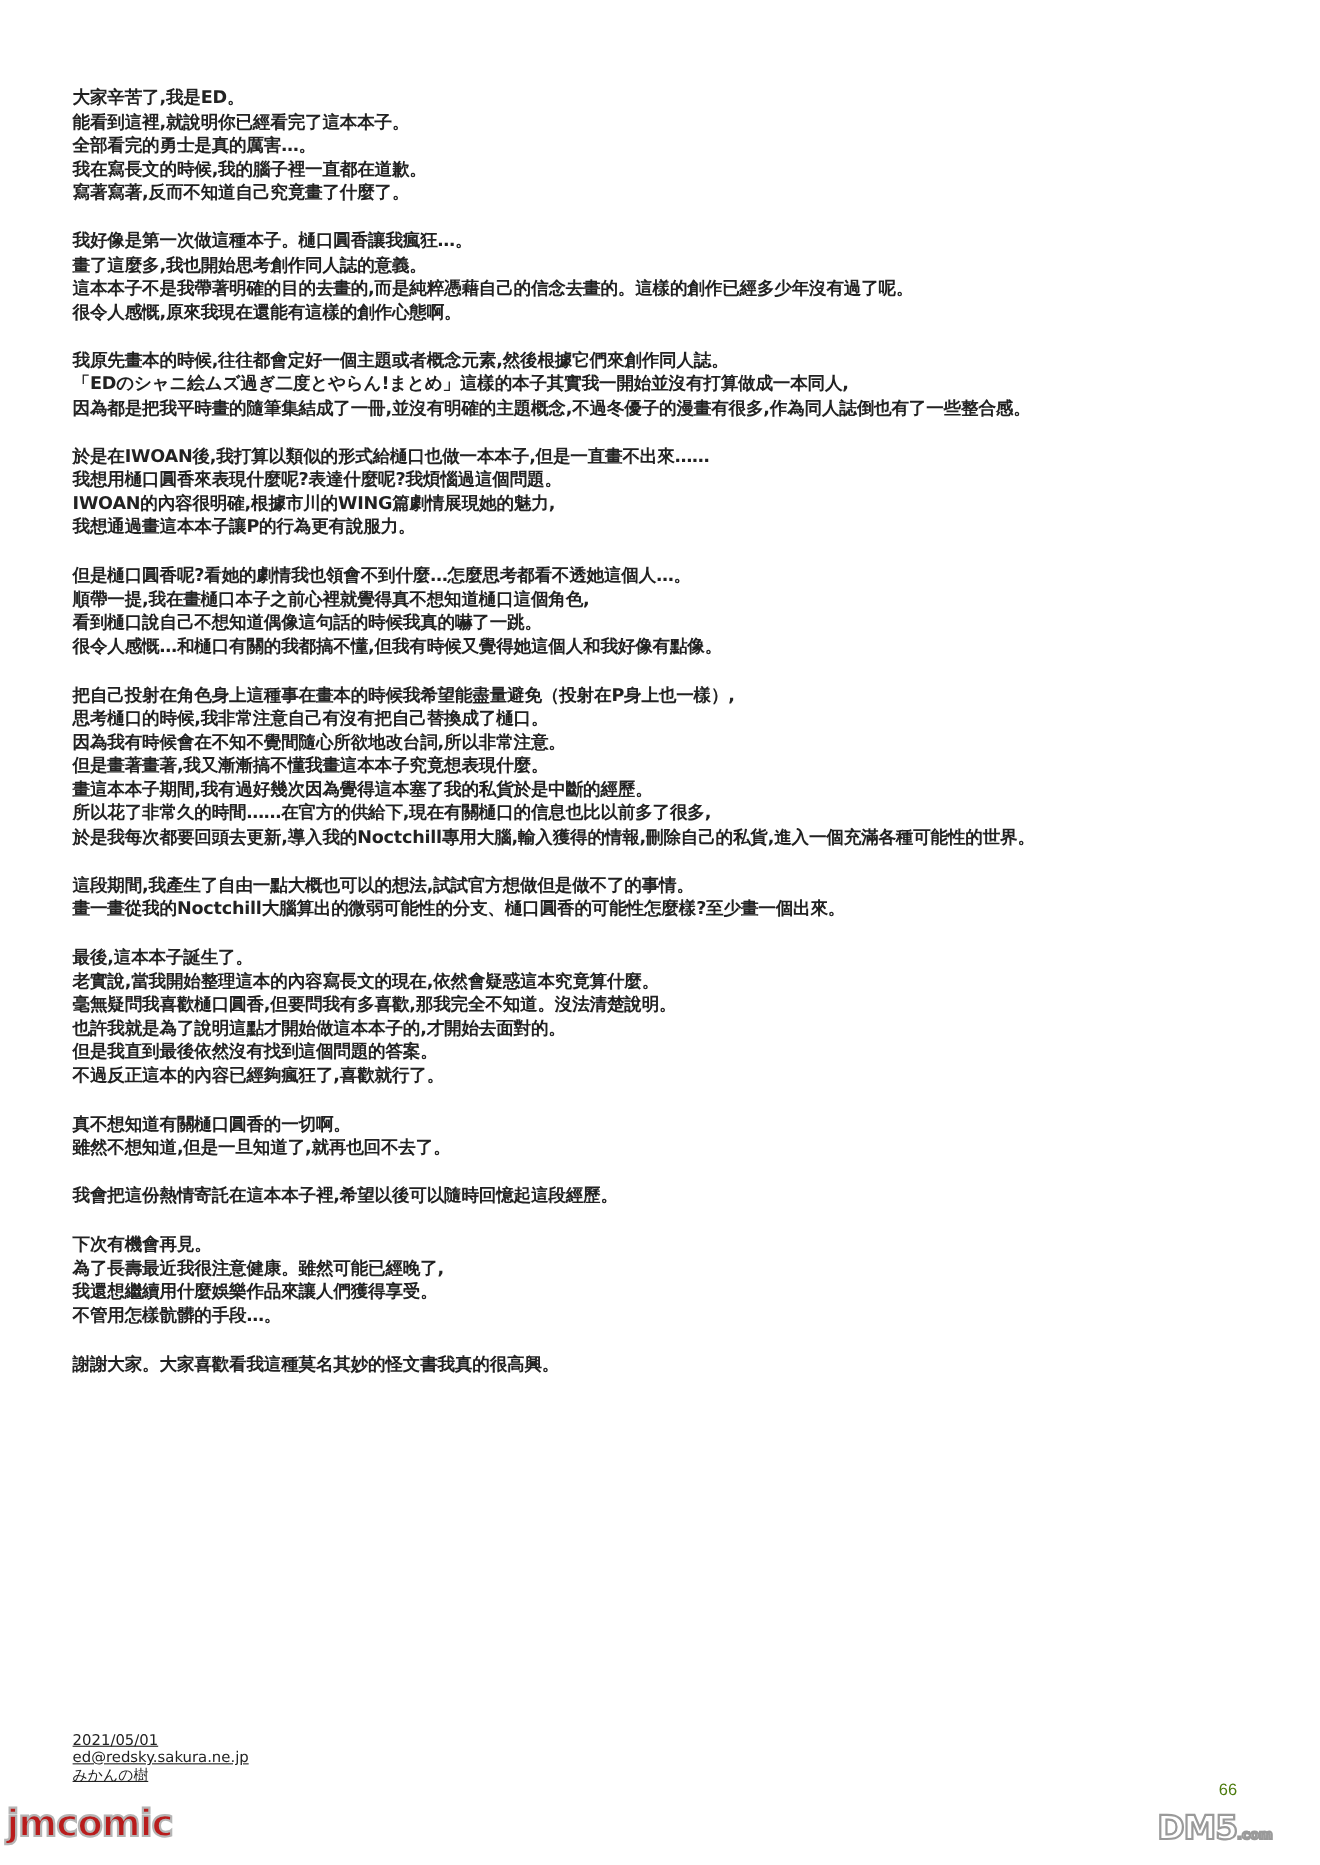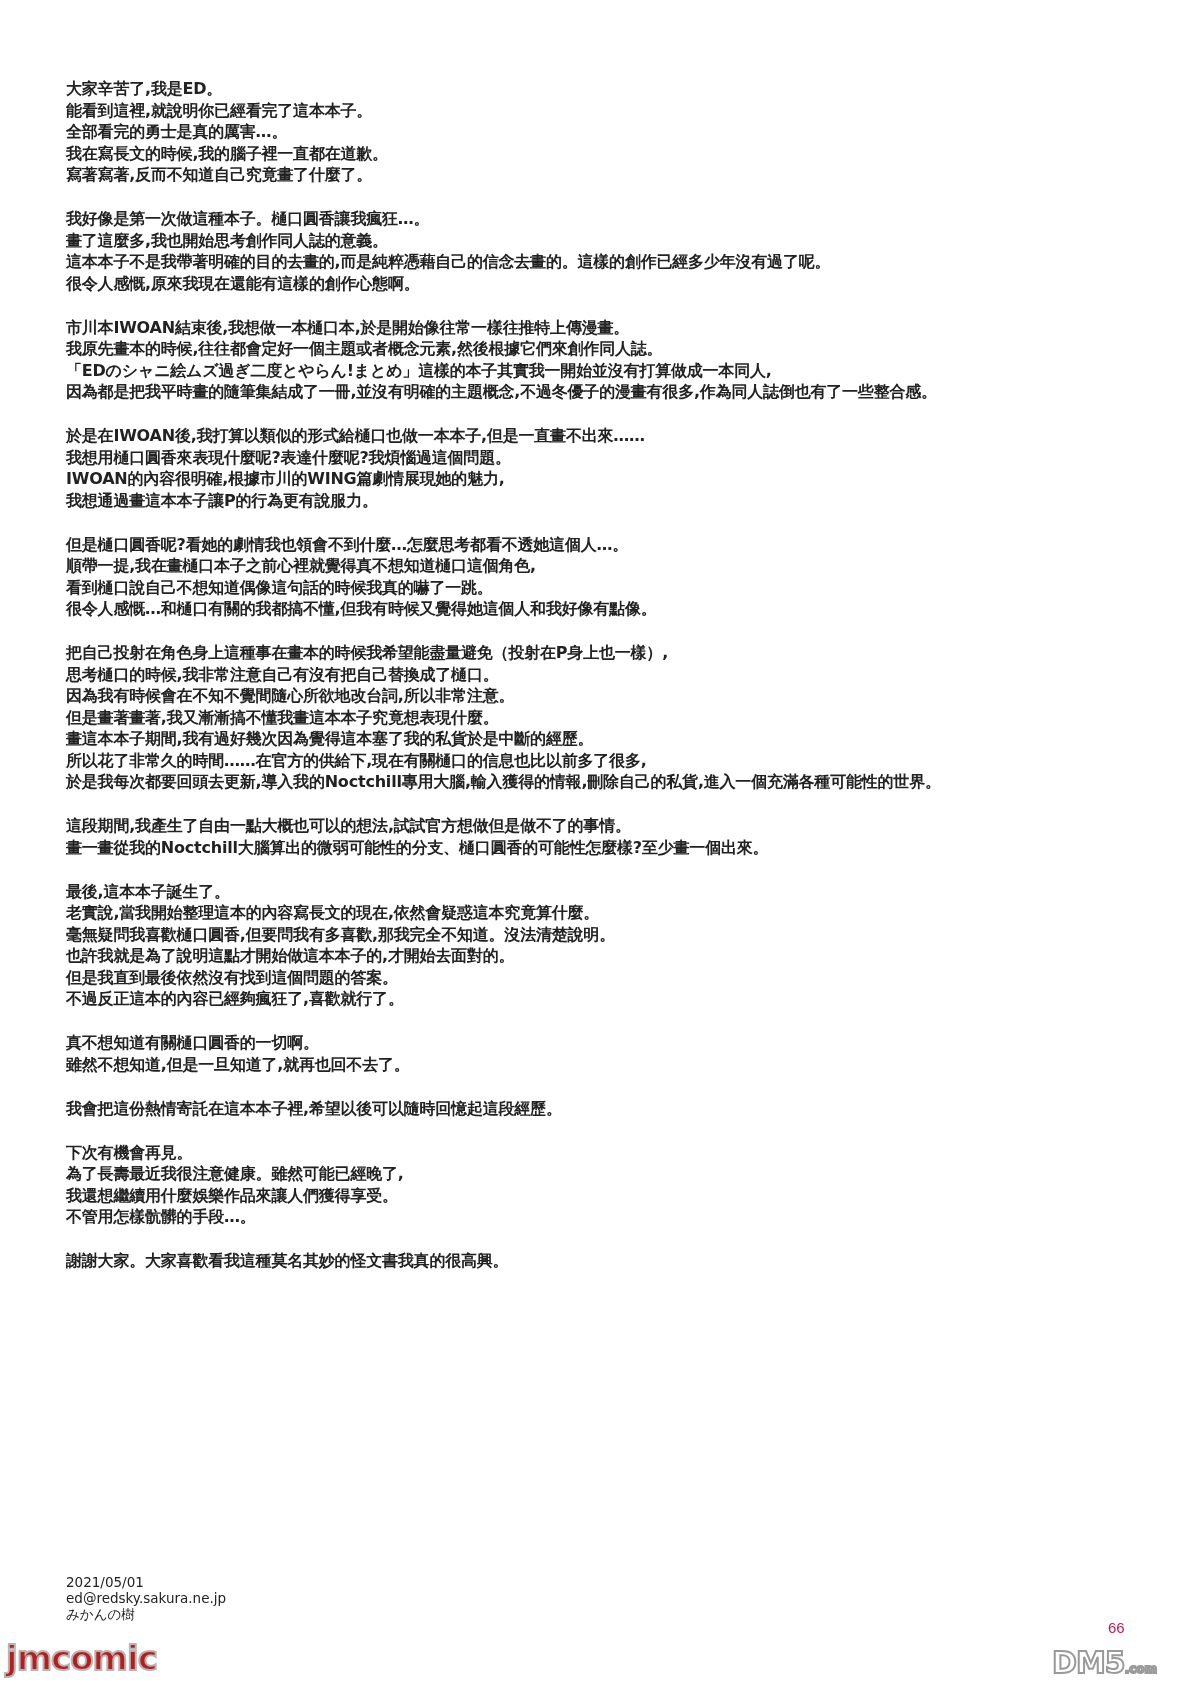--- a/index.html
+++ b/index.html
@@ -15,24 +15,24 @@
     .para { margin: 0 0 22.5px 0; }
     .line {
       display: block; font-size: 16px; line-height: 21.5px; height: 21.5px;
       white-space: nowrap; letter-spacing: -0.2px; font-weight: 600; color: #222;
     }
     .footer {
       position: absolute; left: 66px; top: 1574px;
       font-family: "DejaVu Sans", "Liberation Sans", sans-serif;
       font-size: 13.5px; line-height: 16px; color: #222;
     }
-    .footer span { display: block; }
+    .footer span { display: block; text-decoration: underline; }
     .page-number {
       position: absolute; left: 1108px; top: 1619px;
-      font-family: "Liberation Sans", sans-serif; font-size: 15px; color: #be185d;
+      font-family: "Liberation Sans", sans-serif; font-size: 15px; color: #4d7c0f;
     }
     .wm-left {
       position: absolute; left: 6px; top: 1638px;
       font-family: "DejaVu Sans", sans-serif; font-size: 34px; font-weight: 900;
       color: #b91c1c; letter-spacing: -1px;
       -webkit-text-stroke: 2px #b5b5b5;
     }
     .wm-right {
       position: absolute; left: 1052px; top: 1645px;
       font-family: "DejaVu Sans", sans-serif; font-weight: 900; color: #fff;
@@ -54,21 +54,20 @@
         <span class="line">我在寫長文的時候,我的腦子裡一直都在道歉。</span>
         <span class="line">寫著寫著,反而不知道自己究竟畫了什麼了。</span>
       </div>
       <div class="para">
         <span class="line">我好像是第一次做這種本子。樋口圓香讓我瘋狂…。</span>
         <span class="line">畫了這麼多,我也開始思考創作同人誌的意義。</span>
         <span class="line">這本本子不是我帶著明確的目的去畫的,而是純粹憑藉自己的信念去畫的。這樣的創作已經多少年沒有過了呢。</span>
         <span class="line">很令人感慨,原來我現在還能有這樣的創作心態啊。</span>
       </div>
       <div class="para">
-        <span class="line">市川本IWOAN結束後,我想做一本樋口本,於是開始像往常一樣往推特上傳漫畫。</span>
         <span class="line">我原先畫本的時候,往往都會定好一個主題或者概念元素,然後根據它們來創作同人誌。</span>
         <span class="line">「EDのシャニ絵ムズ過ぎ二度とやらん!まとめ」這樣的本子其實我一開始並沒有打算做成一本同人,</span>
         <span class="line">因為都是把我平時畫的隨筆集結成了一冊,並沒有明確的主題概念,不過冬優子的漫畫有很多,作為同人誌倒也有了一些整合感。</span>
       </div>
       <div class="para">
         <span class="line">於是在IWOAN後,我打算以類似的形式給樋口也做一本本子,但是一直畫不出來……</span>
         <span class="line">我想用樋口圓香來表現什麼呢?表達什麼呢?我煩惱過這個問題。</span>
         <span class="line">IWOAN的內容很明確,根據市川的WING篇劇情展現她的魅力,</span>
         <span class="line">我想通過畫這本本子讓P的行為更有說服力。</span>
       </div>

